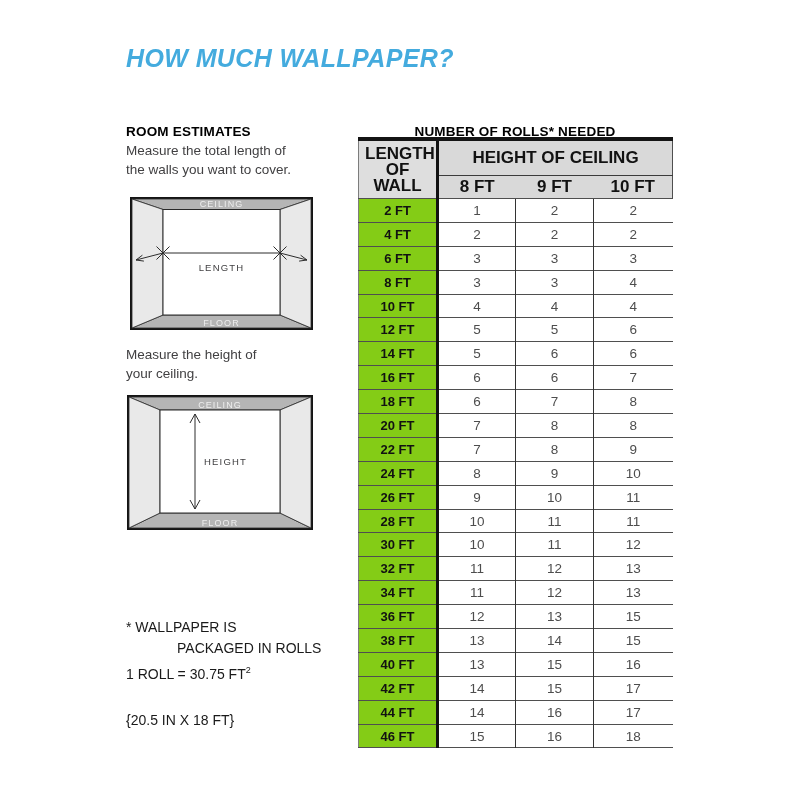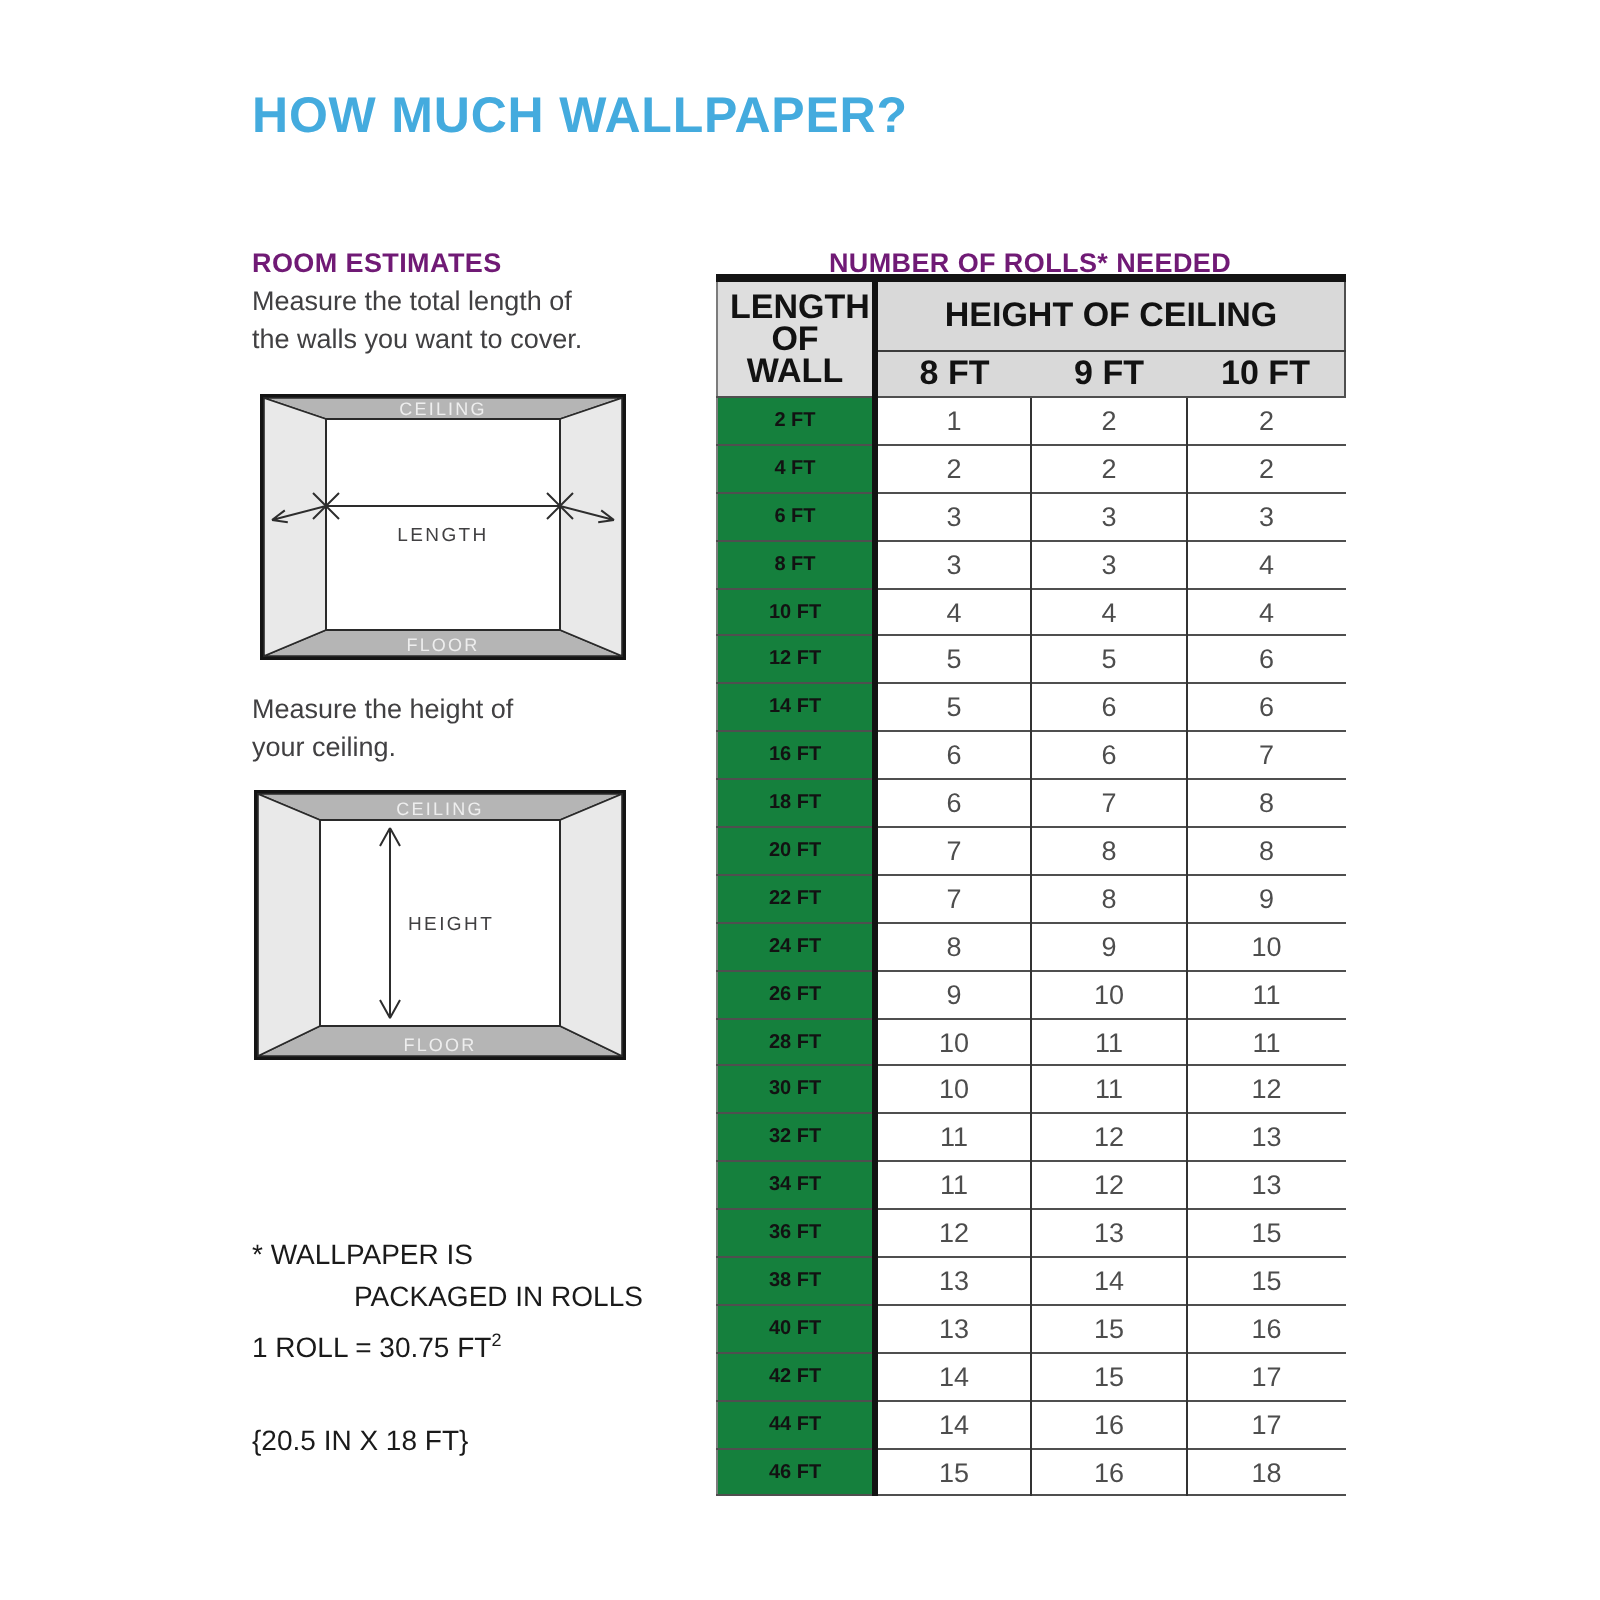--- a/index.html
+++ b/index.html
@@ -2,24 +2,24 @@
 <html><head>
 <meta charset="utf-8">
 <style>
   html,body{margin:0;padding:0;background:#ffffff;}
   .page{
     position:relative;width:800px;height:800px;background:#ffffff;overflow:hidden;
     font-family:"Liberation Sans", sans-serif;
   }
   .abs{position:absolute;}
   .title{
-    left:126px;top:27px;font-size:25px;font-weight:bold;color:#44abde;letter-spacing:0.4px;
+    left:126px;top:27px;font-size:25px;font-weight:bold;color:#44abde;letter-spacing:0.4px;font-style:italic;
   }
   .section-heading{
-    font-size:13.5px;font-weight:bold;color:#701a75;letter-spacing:0.2px;
+    font-size:13.5px;font-weight:bold;color:#000000;letter-spacing:0.2px;
   }
   #room-estimates-heading{left:126px;top:113px;}
   #table-title{left:358px;top:113px;width:314px;text-align:center;}
   .body-text{
     font-size:13.5px;color:#414042;line-height:19px;white-space:pre-line;margin:0;
   }
   #step1{left:126px;top:141px;}
   #step2{left:126px;top:345px;}
   #step3{left:126px;top:547px;}
   .note-bold{font-size:14px;font-weight:normal;color:#1a1a1a;line-height:21px;margin:0;}
@@ -44,21 +44,21 @@
   .rolls-table th.corner{
     background:#dedede;border-right:3.5px solid #121212;line-height:16px;padding:0 6px;
   }
   .rolls-table th.group{height:34px;border-bottom:1.5px solid #3c3c3c;border-right:1.5px solid #4f4f4f;}
   .rolls-table th.colhead{height:22px;border-bottom:1.5px solid #4f4f4f;}
   .rolls-table th.colhead:last-child{border-right:1.5px solid #4f4f4f;}
   .rolls-table tbody td{
     height:22.9px;font-size:13.5px;color:#4d4d4d;border-top:1.5px solid #4f4f4f;background:#ffffff;
   }
   .rolls-table tbody td.wall{
-    background:#15803d;font-weight:bold;font-size:10px;color:#121212;border-right:3.5px solid #121212;
+    background:#84cc16;font-weight:bold;font-size:13px;color:#121212;border-right:3.5px solid #121212;
   }
   .rolls-table tbody td.sep{border-right:1px solid #333333;}
 </style>
 </head>
 <body>
 
 <div class="page">
 
   <h1 class="abs title">HOW MUCH WALLPAPER?</h1>
 

